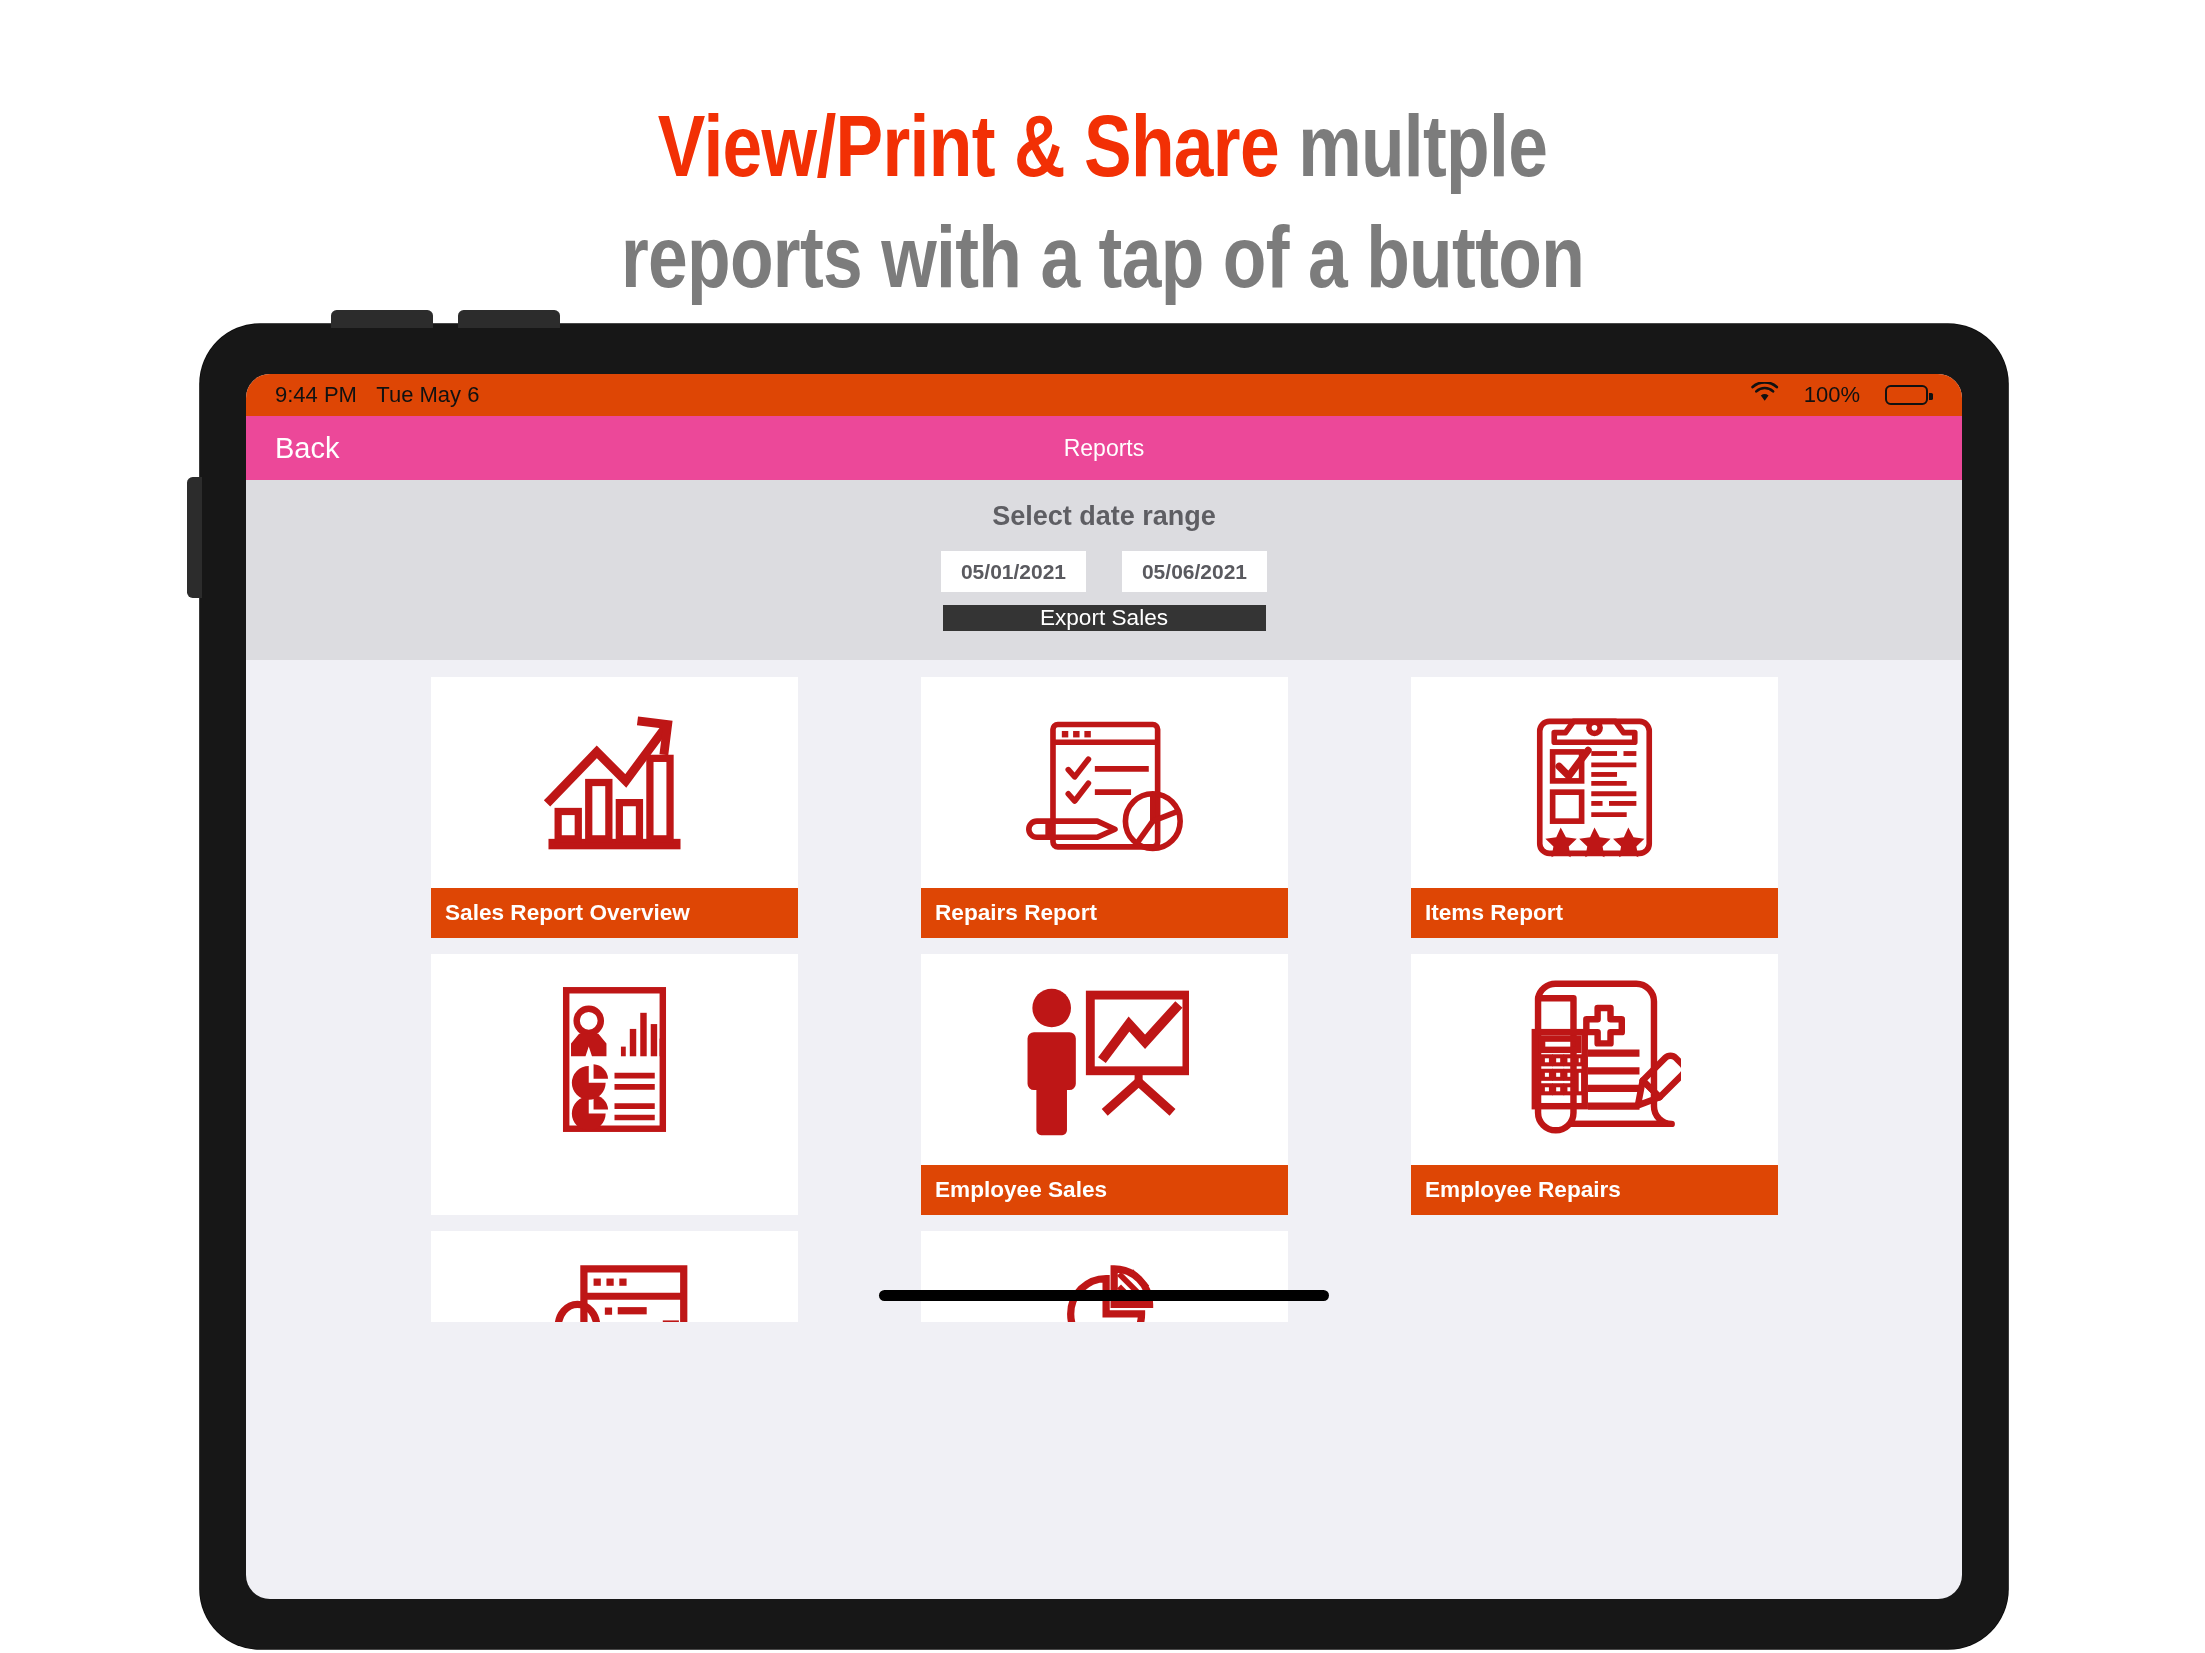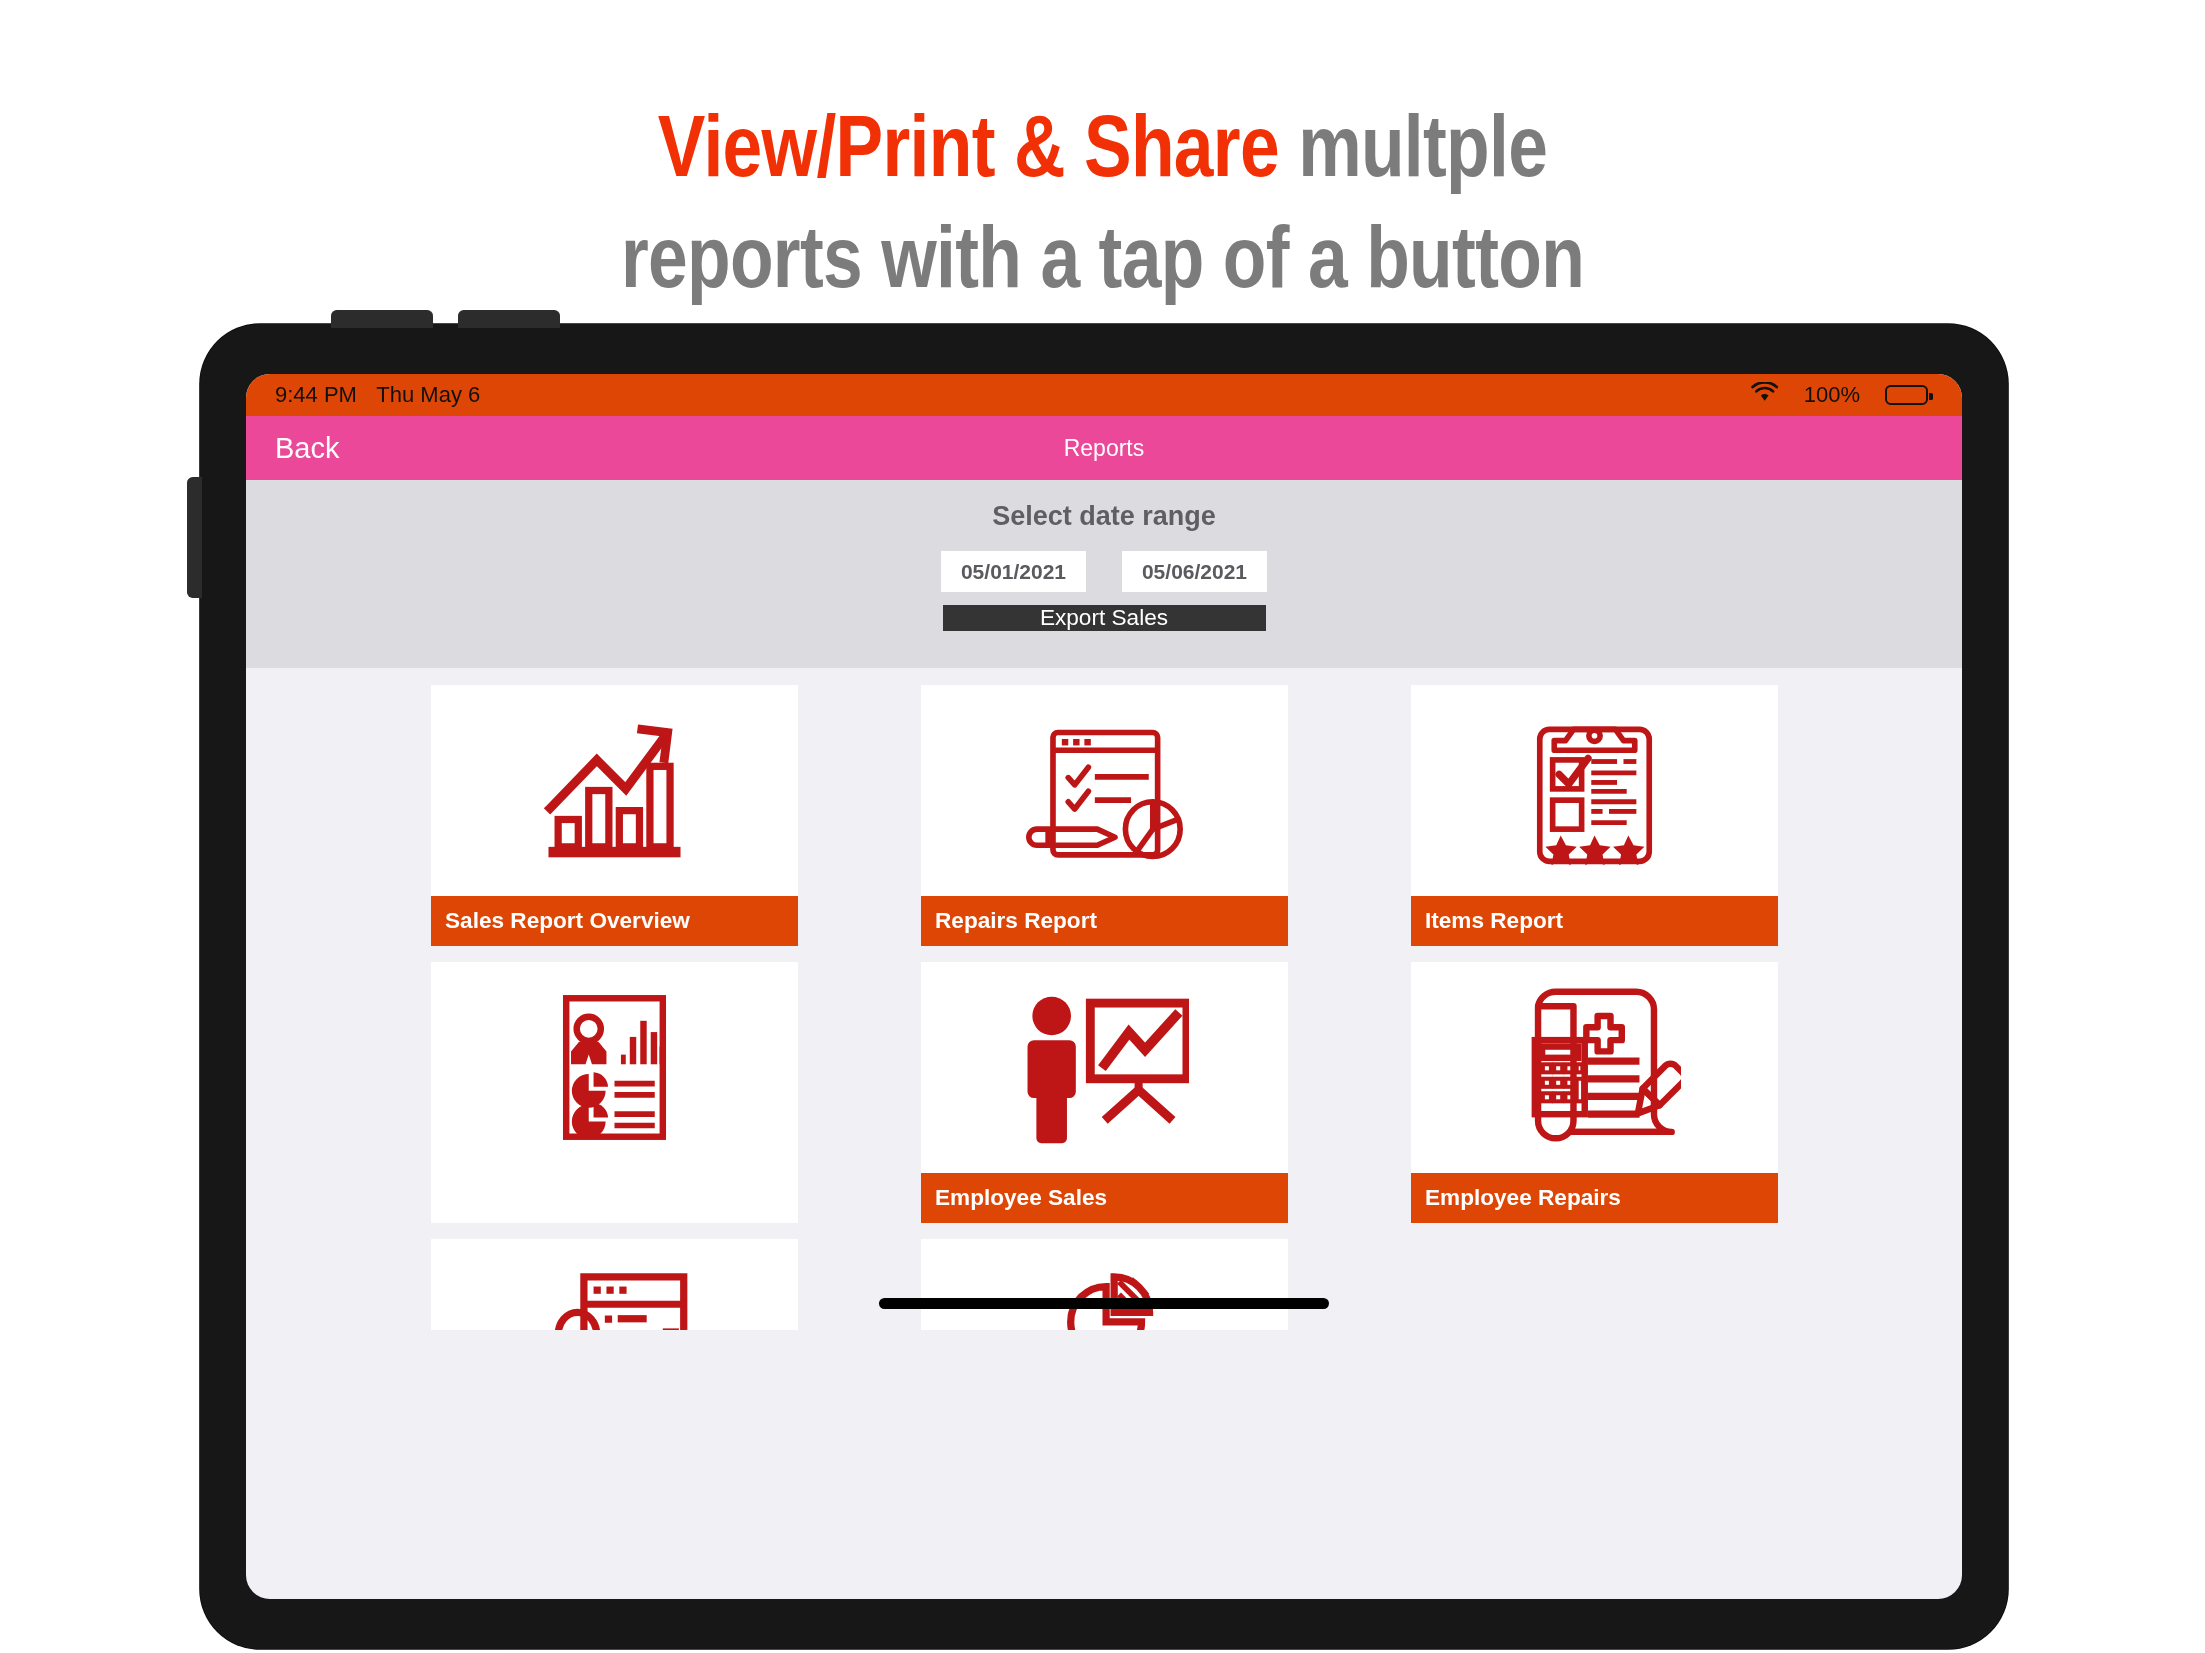--- a/index.html
+++ b/index.html
@@ -112,21 +112,21 @@
     width: 100%;
     text-align: center;
     color: #ffffff;
     font-size: 23px;
     font-weight: 500;
   }
 
   
   .daterange {
     background: #DCDCE0;
-    padding: 21px 0 37px;
+    padding: 21px 0 29px;
     text-align: center;
   }
   .dr-label {
     color: #5E5E63;
     font-size: 27px;
     font-weight: bold;
     margin-bottom: 19.4px;
   }
   .dr-fields {
     display: flex;
@@ -222,21 +222,21 @@
 <div class="tablet">
   <div class="btn-vol v1"></div>
   <div class="btn-vol v2"></div>
   <div class="btn-power"></div>
 
   <div class="screen">
 
     <div class="statusbar">
       <div class="status-left">
         <span>9:44 PM</span>
-        <span>Thu May 6</span>
+        <span>Tue May 6</span>
       </div>
       <div class="status-right">
         <span class="wifi-icon">
           <svg width="27.4" height="21" viewBox="0 0 34 26">
             <path d="M17 23.2 A0 0 0 0 0 17 23.2 L12.2 16.6 A8 8 0 0 1 21.8 16.6 Z" fill="#111"></path>
             <path d="M6.6 11.6 A15 15 0 0 1 27.4 11.6" stroke="#111" stroke-width="3.4" fill="none" stroke-linecap="round"></path>
             <path d="M2 6.2 A22.5 22.5 0 0 1 32 6.2" stroke="#111" stroke-width="3.4" fill="none" stroke-linecap="round"></path>
           </svg>
         </span>
         <span>100%</span>

